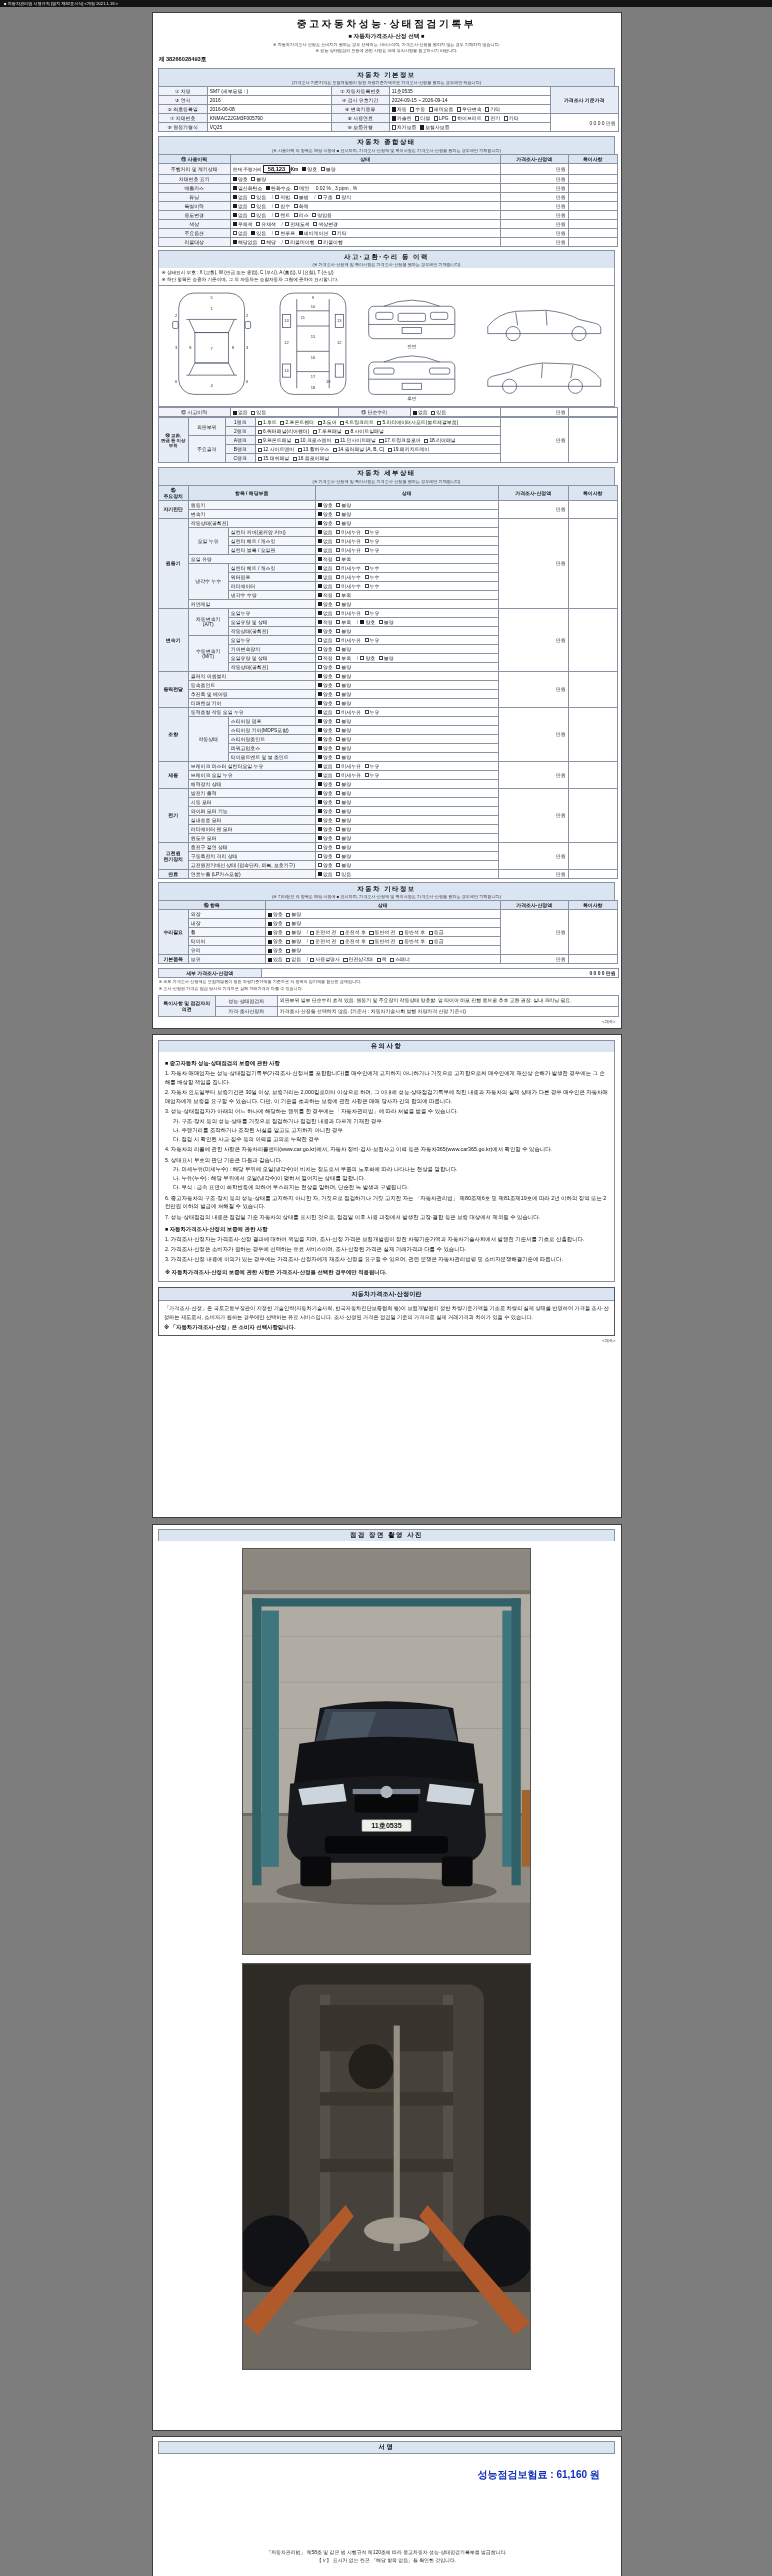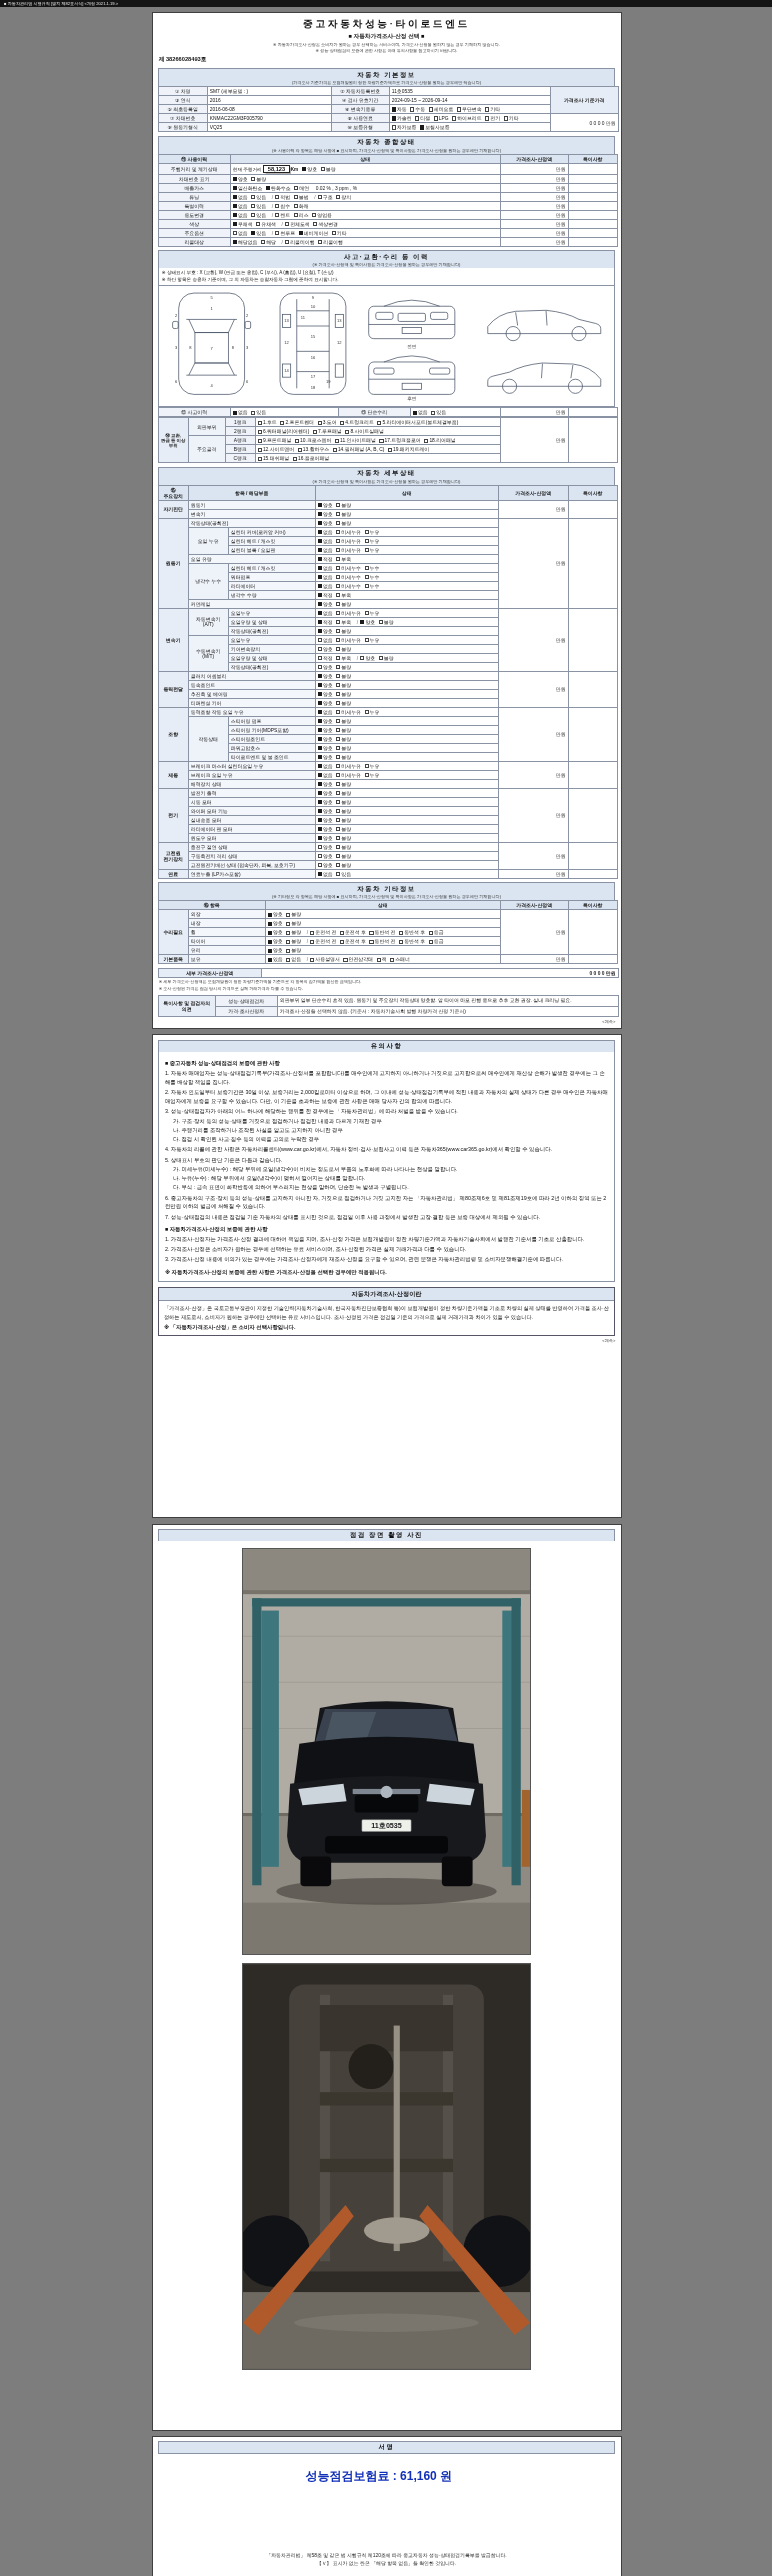--- a/index.html
+++ b/index.html
@@ -53,34 +53,34 @@
   .appraisal{margin-top:5.2px;border:0.8px solid #556;}
   .aphead{background:#dbe5f1;text-align:center;font-weight:bold;font-size:6.2px;padding:1.5px 0;border-bottom:0.5px solid #8a93a3;}
   .apbody{padding:3.1px 5.2px;font-size:5.2px;line-height:1.6;}
   .apemph{padding:0 5.2px 3.6px;font-size:5.4px;font-weight:bold;}
   
   #card-photos{min-height:907px;}
   #card-notices{min-height:484px;}
   #card-sign{min-height:155px;}
   .photo{display:block;margin:7.2px auto 0;border:0.5px solid #555;}
   
-  .fee{text-align:center;margin:13.4px 15.5px 0 0;font-size:12px;font-weight:bold;color:#1230b8;}
+  .fee{text-align:right;margin:13.4px 15.5px 0 0;font-size:10px;font-weight:bold;color:#1230b8;}
   .signspace{height:62px;}
   .signlines{text-align:center;font-size:4.9px;line-height:1.7;color:#222;margin-top:5.2px;}
   svg text{font-family:"Liberation Sans","DejaVu Sans",sans-serif;}
 </style>
 </head>
 <body>
 
 <div class="topbar"><span>■ 자동차관리법 시행규칙 [별지 제82호서식] &lt;개정 2021.1.19.&gt;</span></div>
 
 <div class="sheet">
 
   <div class="card" id="card-main">
-    <div class="title">중고자동차성능·타이로드엔드</div>
+    <div class="title">중고자동차성능·상태점검기록부</div>
     <div class="subtitle">■ 자동차가격조사·산정 선택 ■</div>
     <div class="tnotes">
       <div>※ 자동차가격조사·산정은 소비자가 원하는 경우 선택하는 서비스이며, 가격조사·산정을 원하지 않는 경우 기재하지 않습니다.</div>
       <div>※ 성능·상태점검의 보증에 관한 사항은 아래 유의사항을 참고하시기 바랍니다.</div>
     </div>
     <div class="docno">제 38266028493호</div>
 
     <div class="sec">
       <div class="sechead">
         <div class="t">자동차 기본정보</div>

